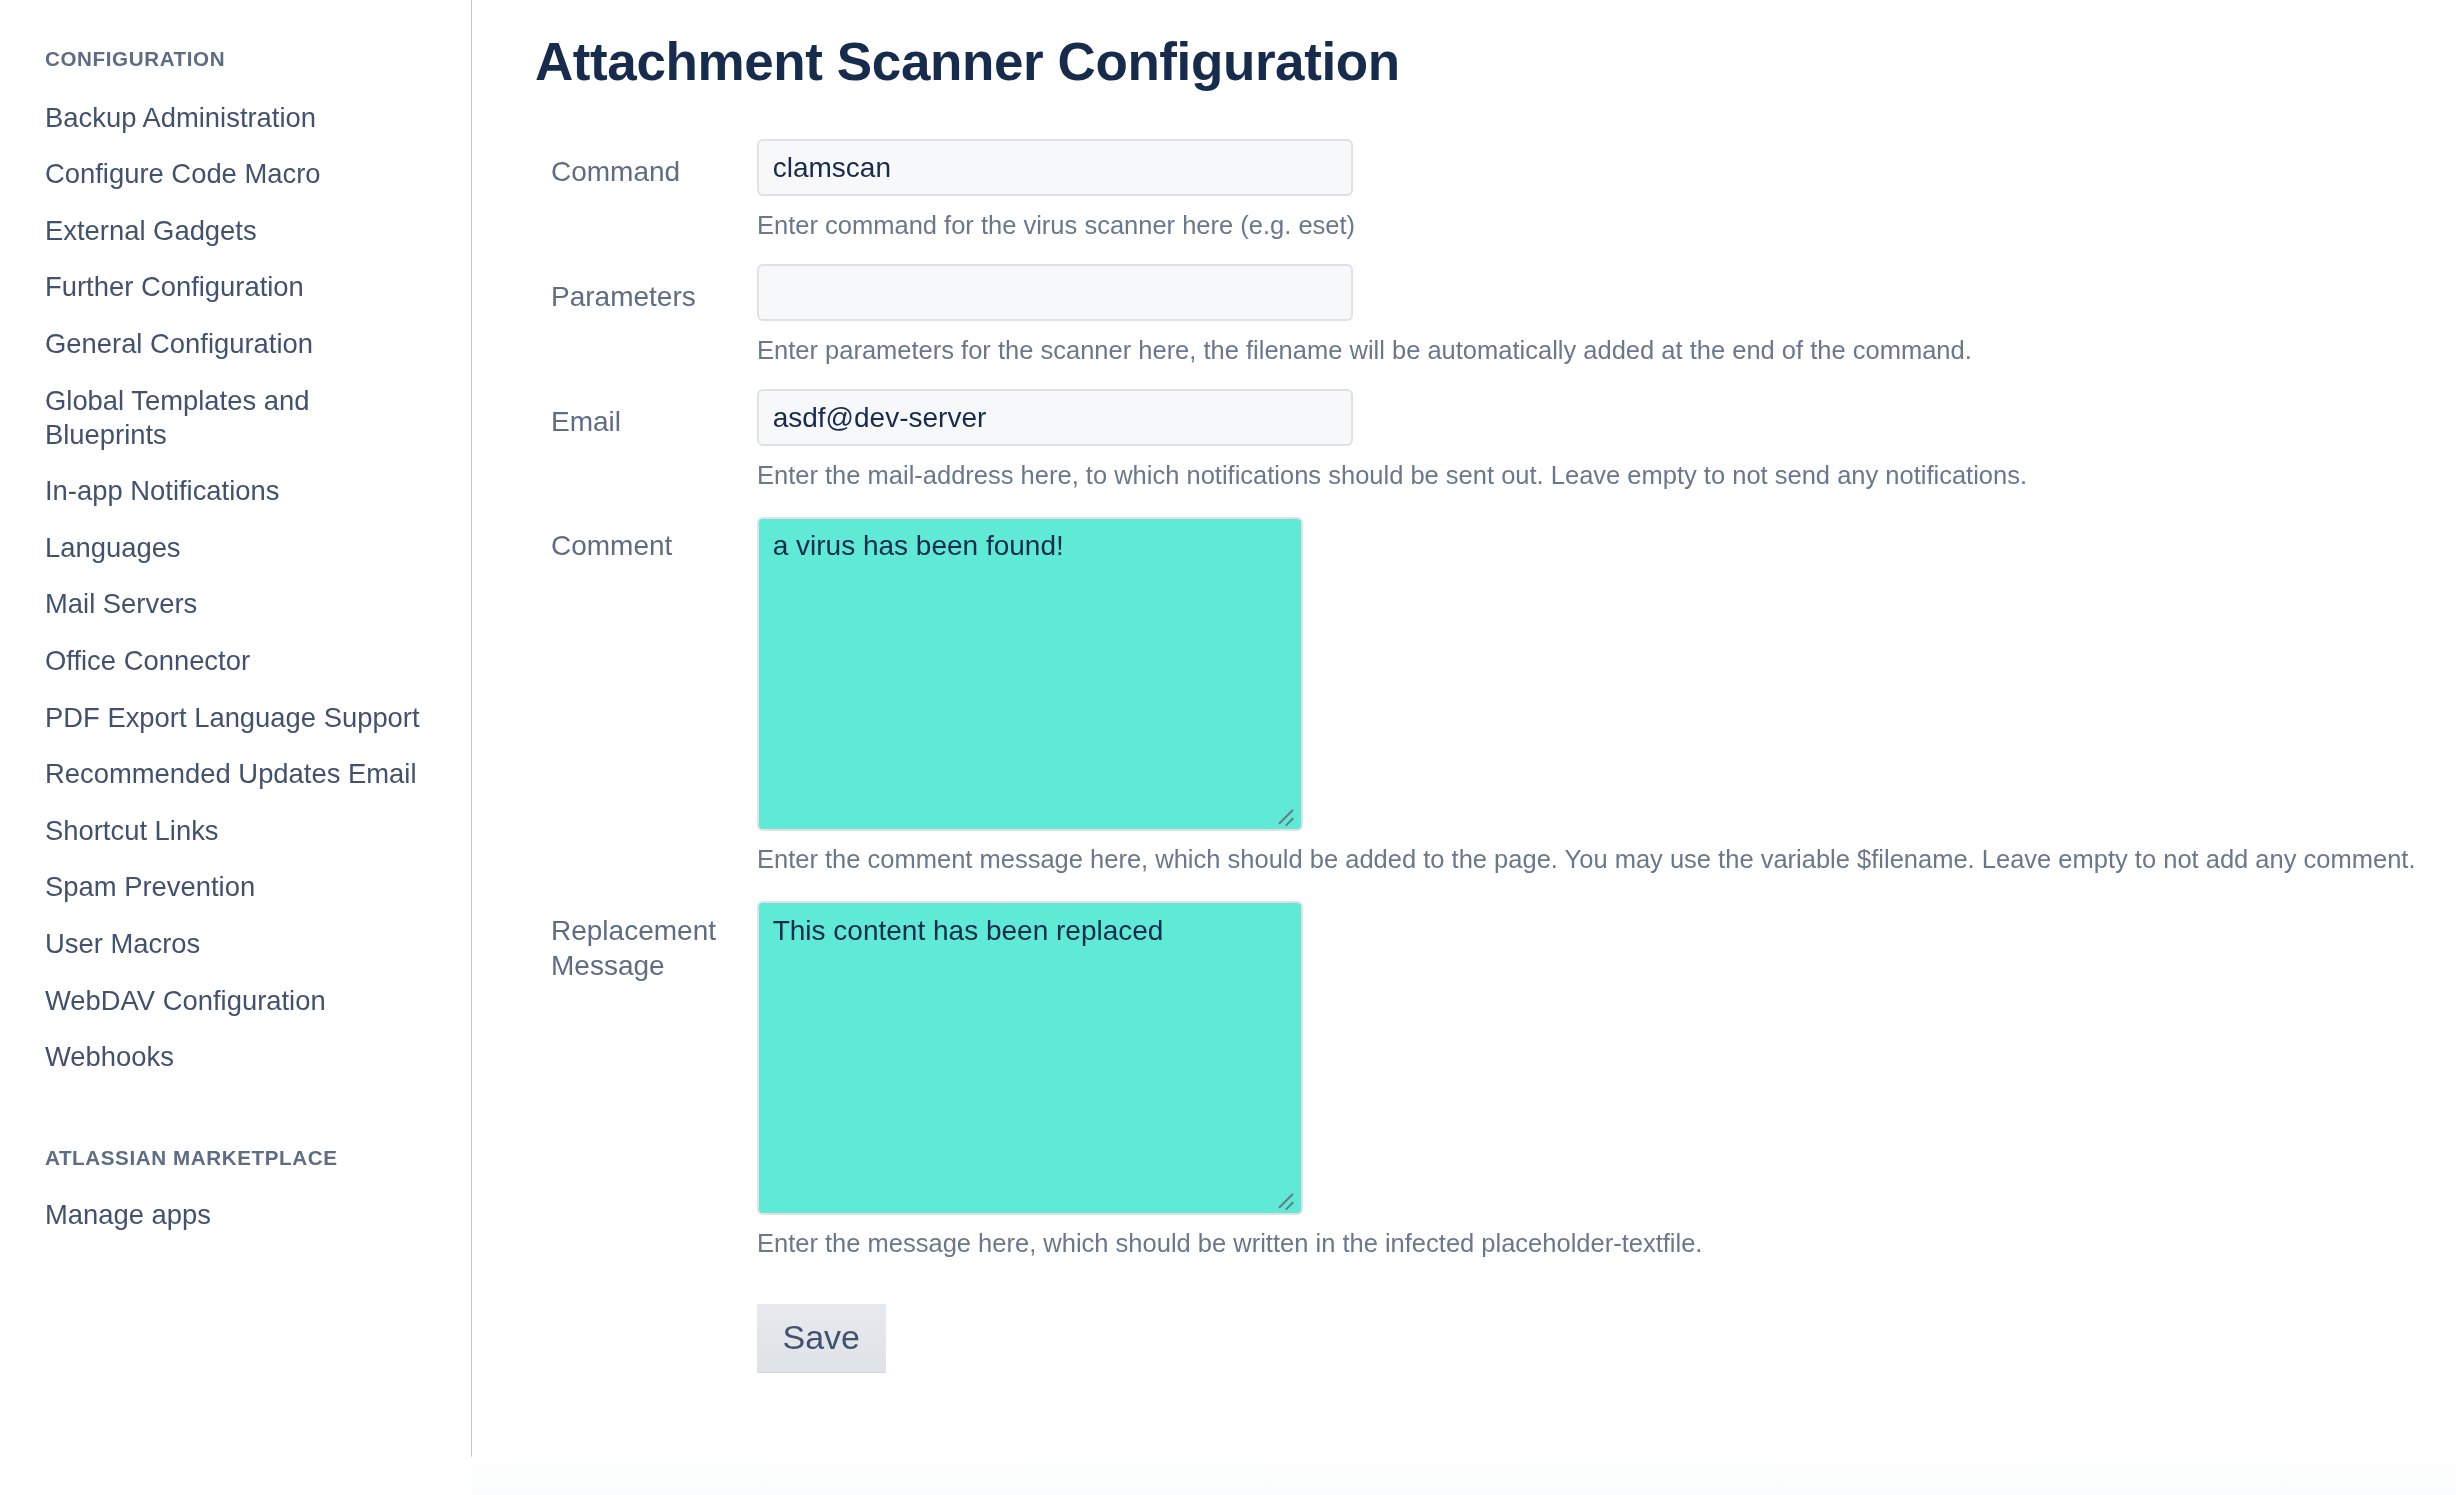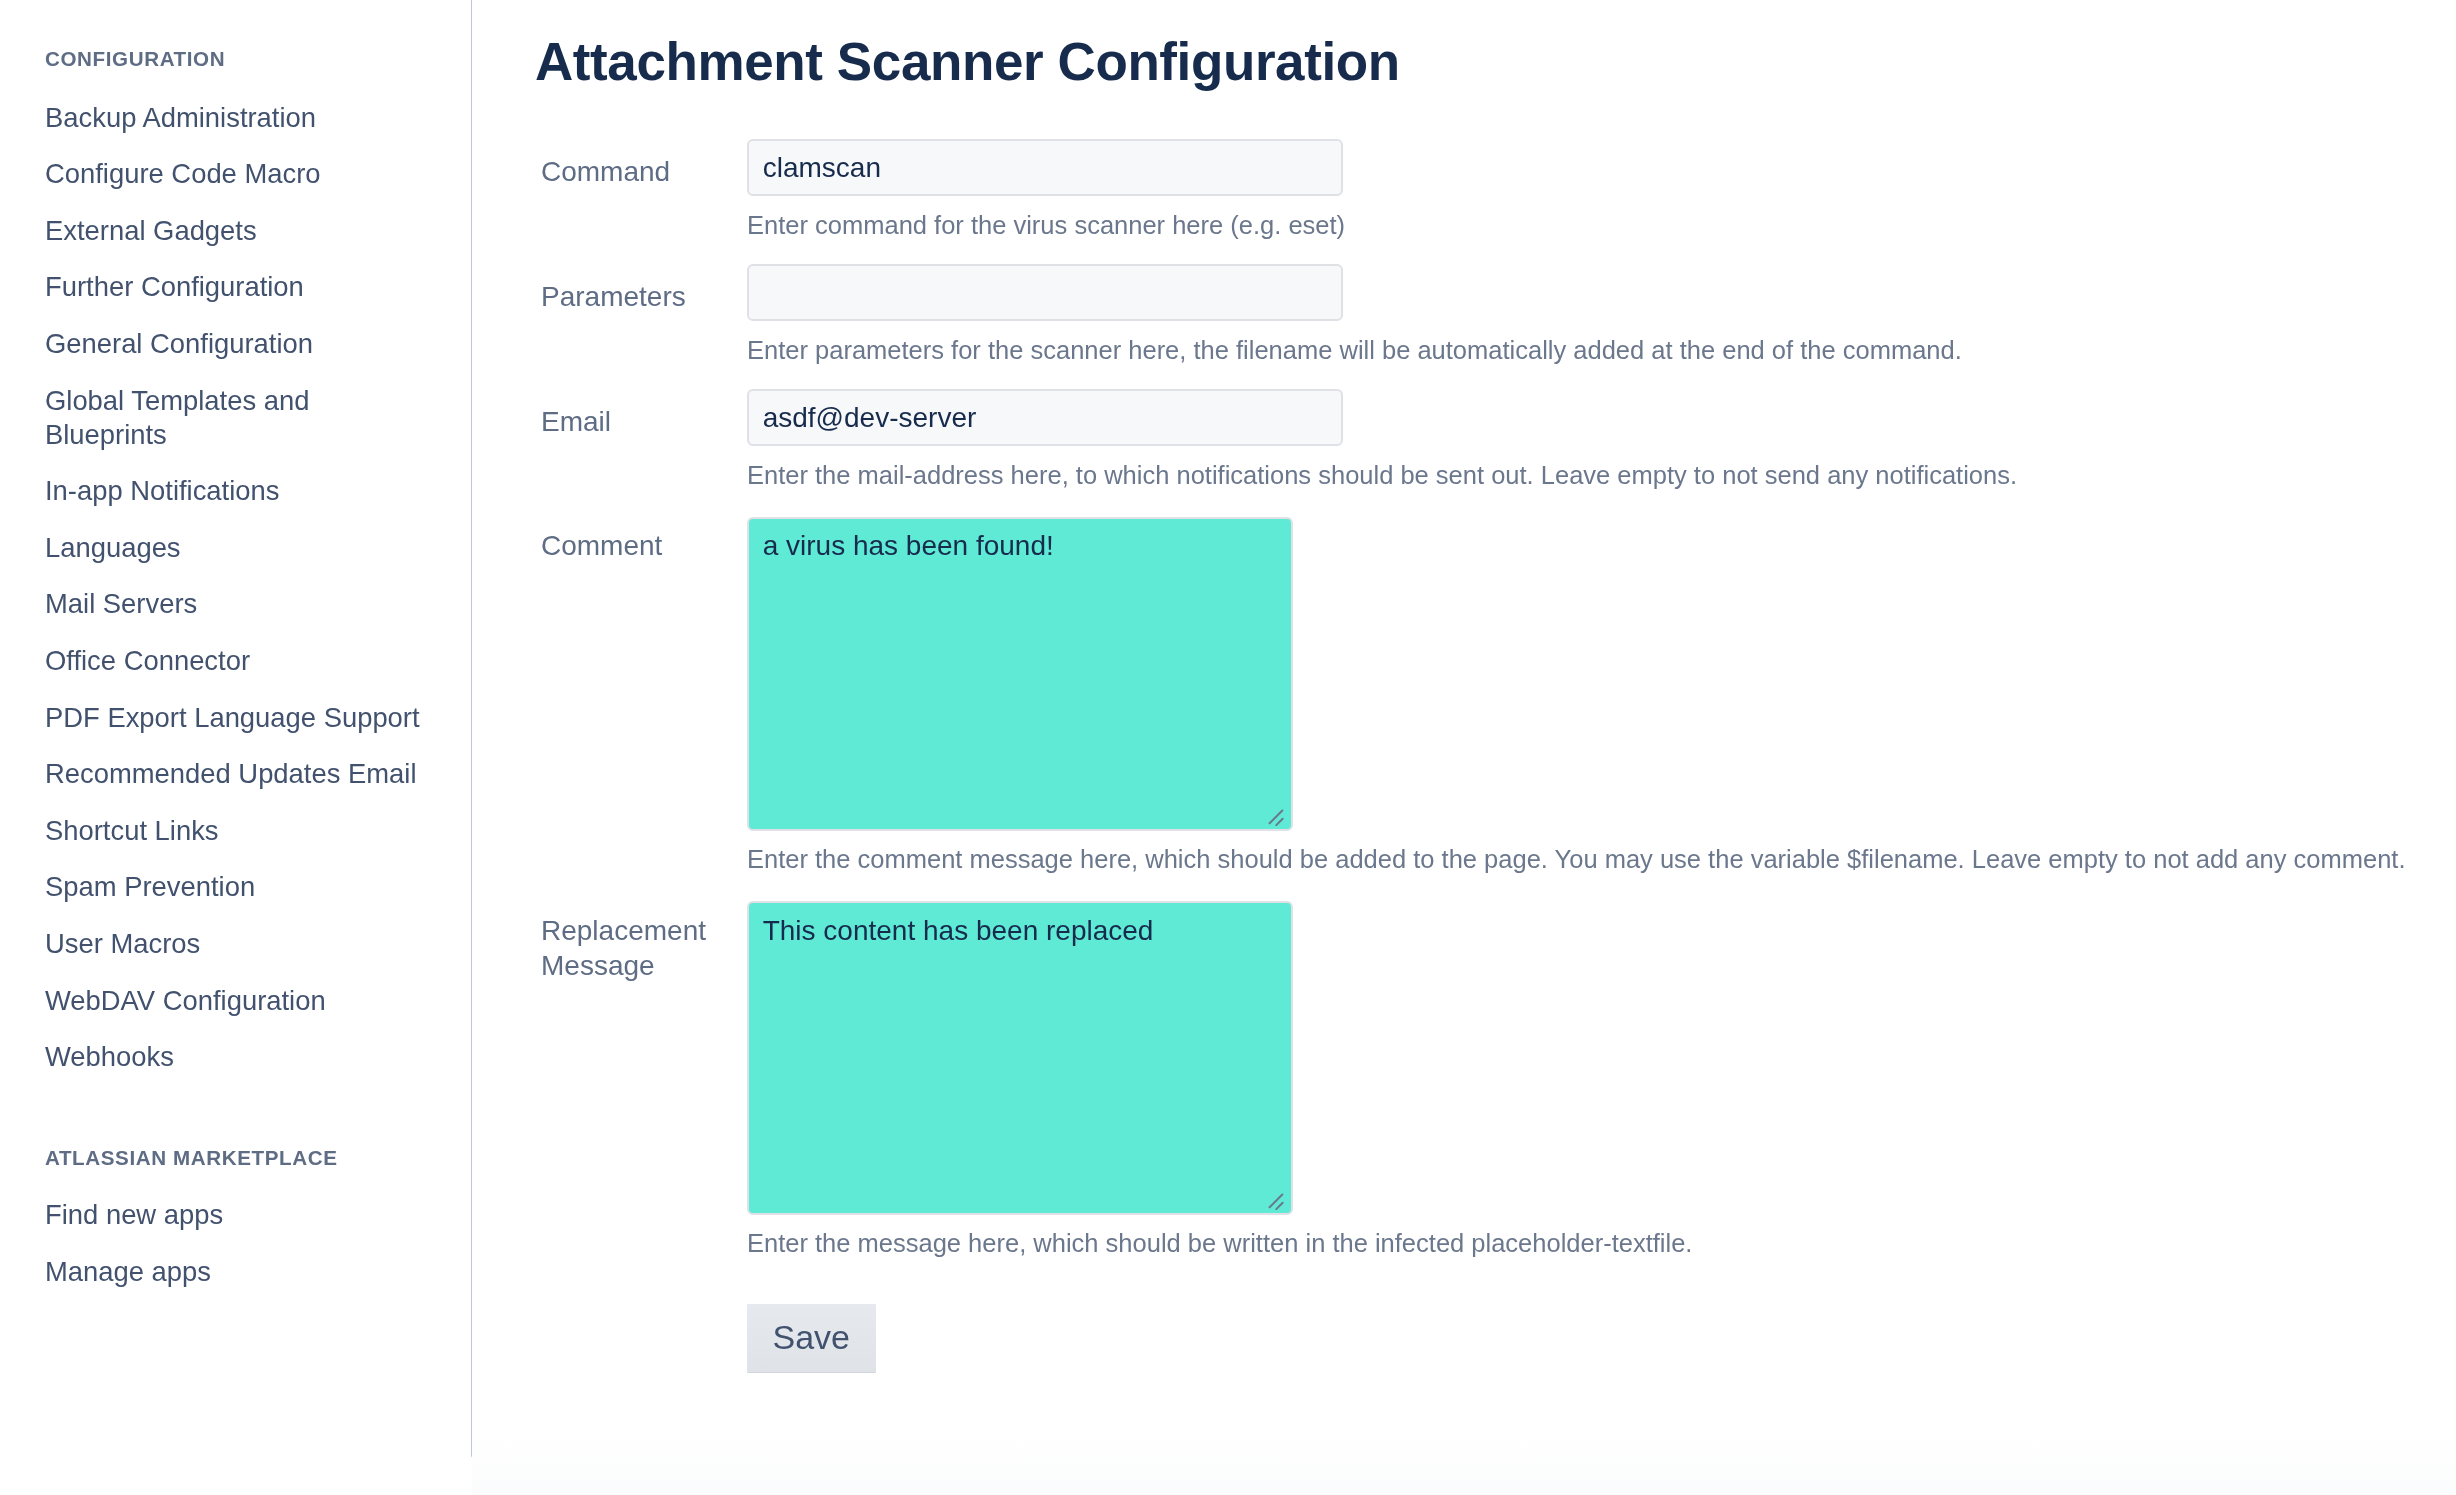--- a/index.html
+++ b/index.html
@@ -94,21 +94,21 @@
 
   .page-title {
     font-size: 53px;
     line-height: 65px;
     font-weight: bold;
     color: #172b4d;
     margin: 0 0 45px 0;
     letter-spacing: -0.4px;
   }
 
-  .form { margin: 6px; }
+  .form { margin: 16px; }
 
   .field-row {
     display: flex;
     align-items: flex-start;
     margin-bottom: 0;
   }
   .field-label {
     width: 206px;
     flex: 0 0 206px;
     font-size: 28px;
@@ -271,23 +271,20 @@
         </li>
       <li>
           <a class="nav-item" href="#">Webhooks</a>
         </li>
     </ul>
 
     <div class="section-heading marketplace">ATLASSIAN MARKETPLACE</div>
 
     <ul class="nav-list">
       <li>
-          <a class="nav-item" href="#">Find new apps</a>
-        </li>
-      <li>
           <a class="nav-item" href="#">Manage apps</a>
         </li>
     </ul>
 
     <div class="sidebar-divider"></div>
   </nav>
 
   <main class="main">
 
     <h1 class="page-title">Attachment Scanner Configuration</h1>

